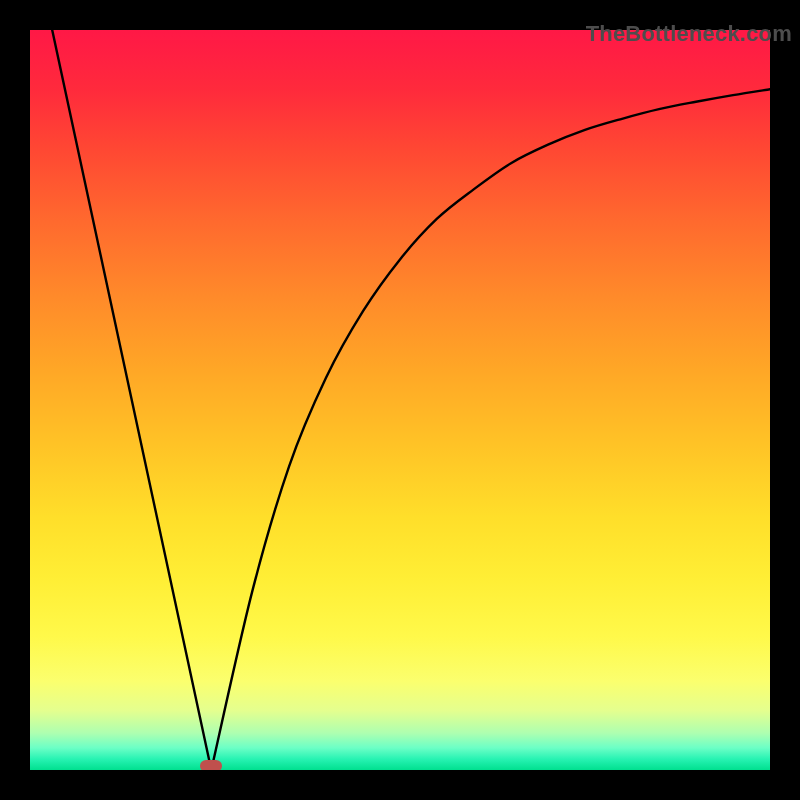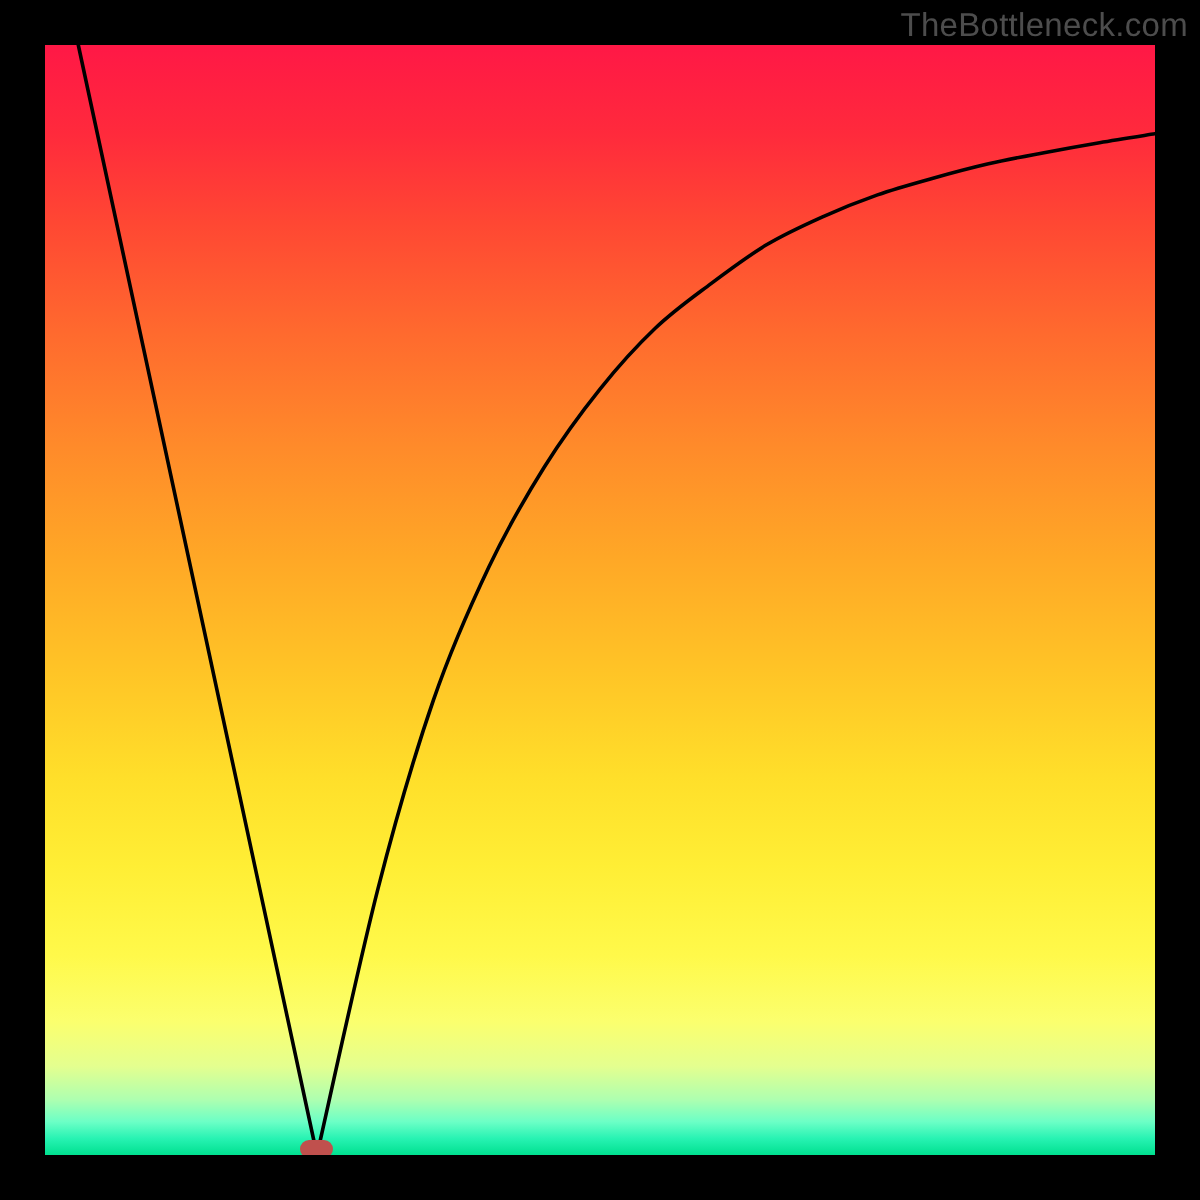--- a/index.html
+++ b/index.html
@@ -54,26 +54,26 @@
   .marker {
     position: absolute;
     width: 22px;
     height: 12px;
     border-radius: 6px;
     background: #c0504d;
     transform: translate(-50%, -50%);
   }
   .watermark {
     position: absolute;
-    top: 4px;
+    top: 21px;
     right: 8px;
     color: #4d4d4d;
     font-size: 22px;
     letter-spacing: 0.2px;
-    font-weight: 400;
+    font-weight: 700;
     user-select: none;
   }
 </style>
 </head>
 <body>
 
 <div class="frame">
 
   <div class="plot-area">
     <div class="gradient"></div>

